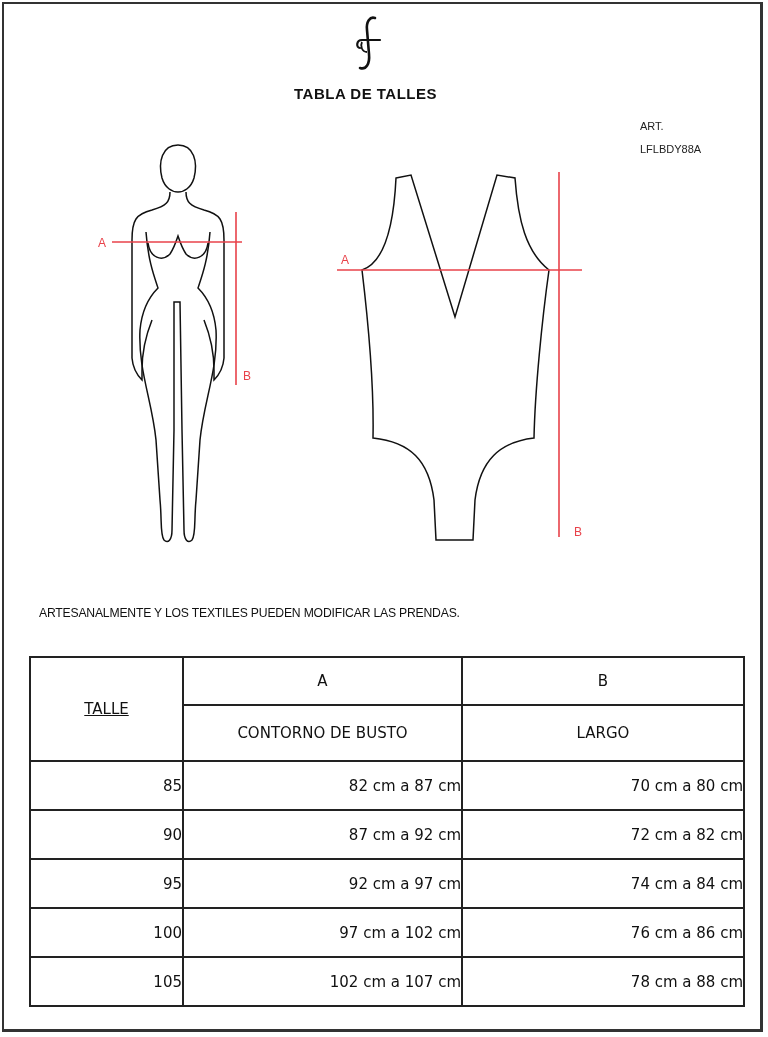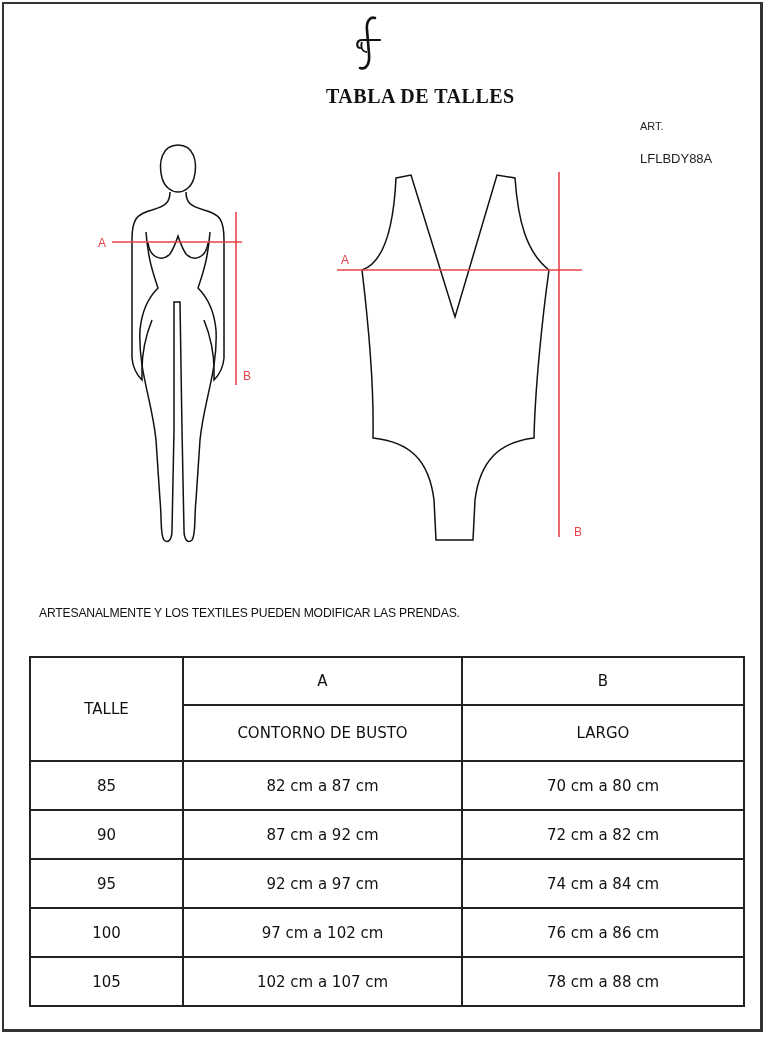--- a/index.html
+++ b/index.html
@@ -1,31 +1,31 @@
 <!DOCTYPE html>
 <html><head>
 <meta charset="utf-8">
 <style>
   html, body { margin: 0; padding: 0; background: #ffffff; }
   body { width: 768px; height: 1037px; position: relative; overflow: hidden; font-family: "Liberation Sans", sans-serif; color: #111; }
   .frame { position: absolute; left: 2px; top: 2px; width: 761px; height: 1030px; border: 2px solid #333; box-sizing: border-box; border-right-width: 3px; border-bottom-width: 3px; }
   .logo { position: absolute; left: 348px; top: 14px; width: 40px; height: 60px; }
-  .title { position: absolute; left: 294px; top: 85px; font-family: Liberation Serif, serif; font-size: 20px; font-weight: bold; letter-spacing: 0.5px; color: #111; margin-left: 32px; }
+  .title { position: absolute; left: 294px; top: 85px; font-family: Liberation Sans, sans-serif; font-size: 15px; font-weight: bold; letter-spacing: 0.5px; color: #111; }
   .art-label { position: absolute; left: 640px; top: 120px; font-size: 11px; color: #222; text-align: right; }
-  .art-code { position: absolute; left: 640px; top: 151px; font-size: 13px; color: #222; }
+  .art-code { position: absolute; left: 640px; top: 143px; font-size: 11px; color: #222; }
   .figure { position: absolute; left: 90px; top: 140px; width: 180px; height: 420px; }
   .garment { position: absolute; left: 330px; top: 160px; width: 270px; height: 390px; }
   .note { position: absolute; left: 39px; top: 605px; font-size: 12.2px; line-height: 16px; color: #111; letter-spacing: -0.2px; }
   table.sizes { position: absolute; left: 29px; top: 656px; width: 716px; border-collapse: collapse; font-family: "DejaVu Sans", sans-serif; font-size: 15px; }
   table.sizes td, table.sizes th { border: 2px solid #222; text-align: center; font-weight: normal; padding: 0; color: #111; }
-  th.talle { width: 151px; }
+  th.talle { width: 151px; text-decoration: underline; }
   th.colA { width: 277px; }
   .hrow1 th { height: 46px; }
   .hrow2 th { height: 54px; }
-  tr.row td { height: 47px; }
+  tr.row td { height: 47px; text-align: right; }
   .red { stroke: #e8424a; }
 </style>
 </head>
 <body>
 
 <div class="frame"></div>
 
 <svg class="logo" viewBox="0 0 40 60">
   <path d="M27 4 C22 2 18 8 19 16 L21 40 C22 50 18 56 12 54" fill="none" stroke="#111" stroke-width="2.6" stroke-linecap="round"></path>
   <path d="M12 34 C8 34 8 26 14 26 L32 26" fill="none" stroke="#111" stroke-width="2.2" stroke-linecap="round"></path>

